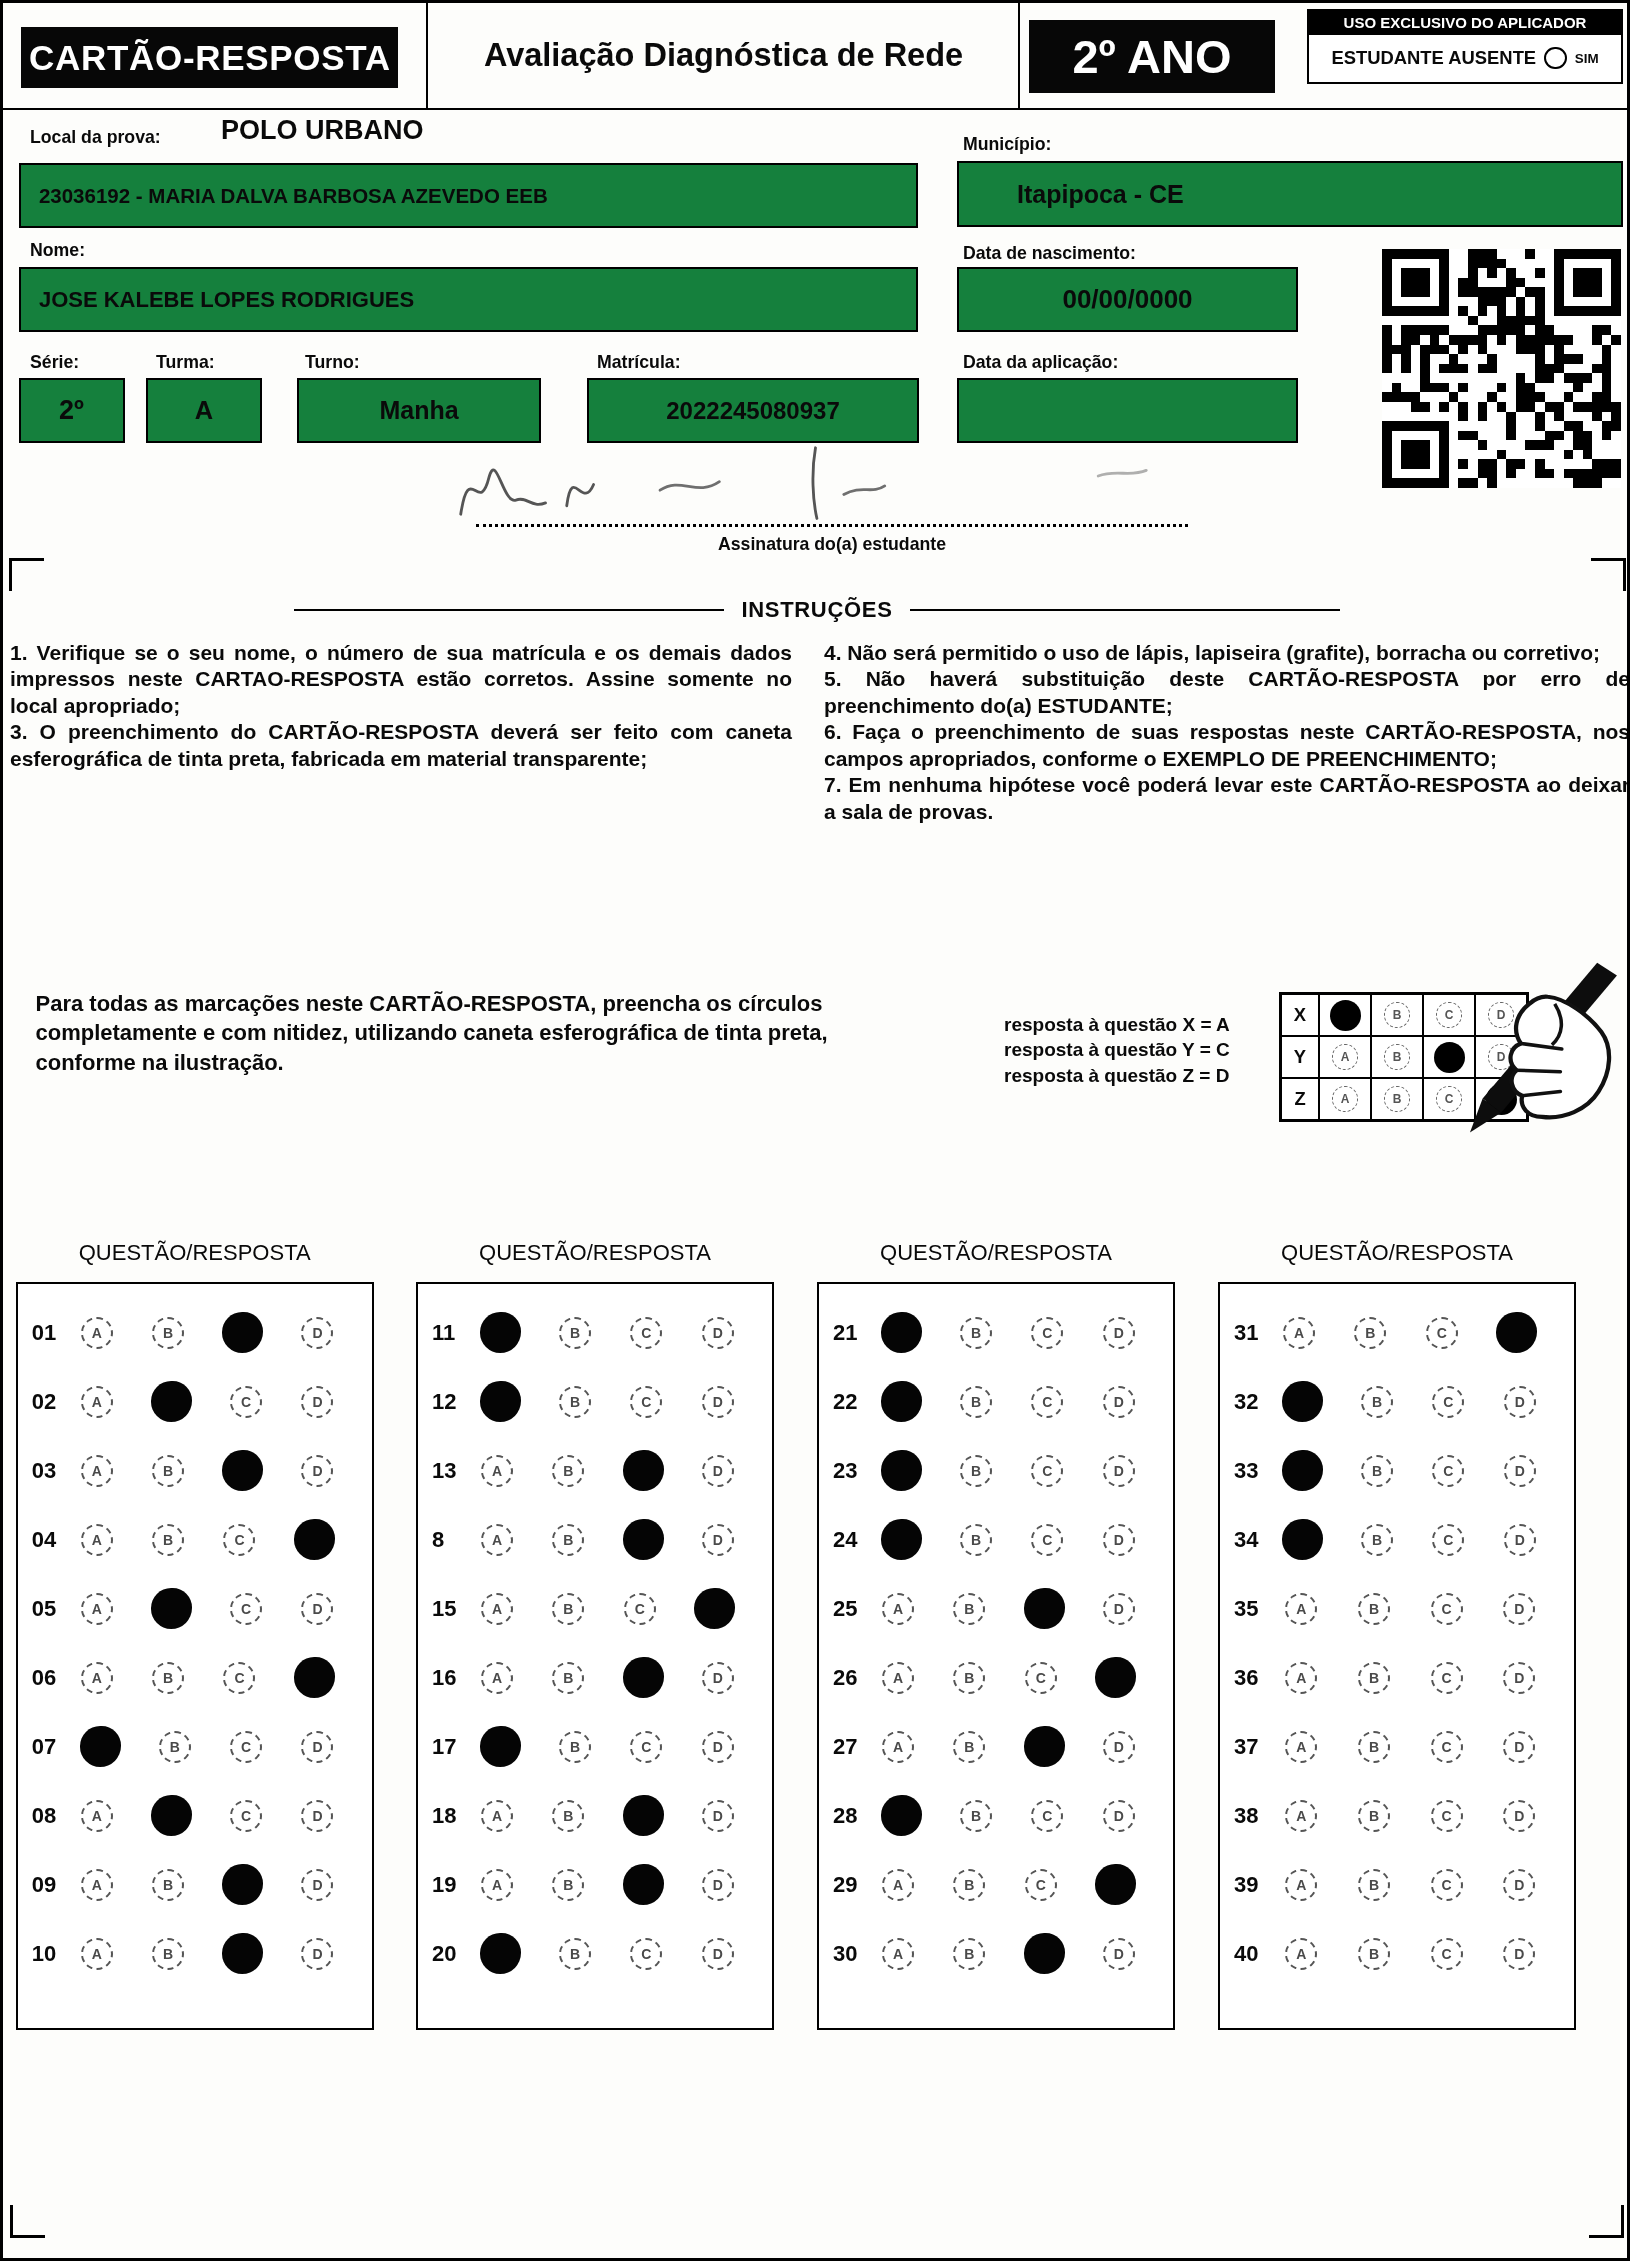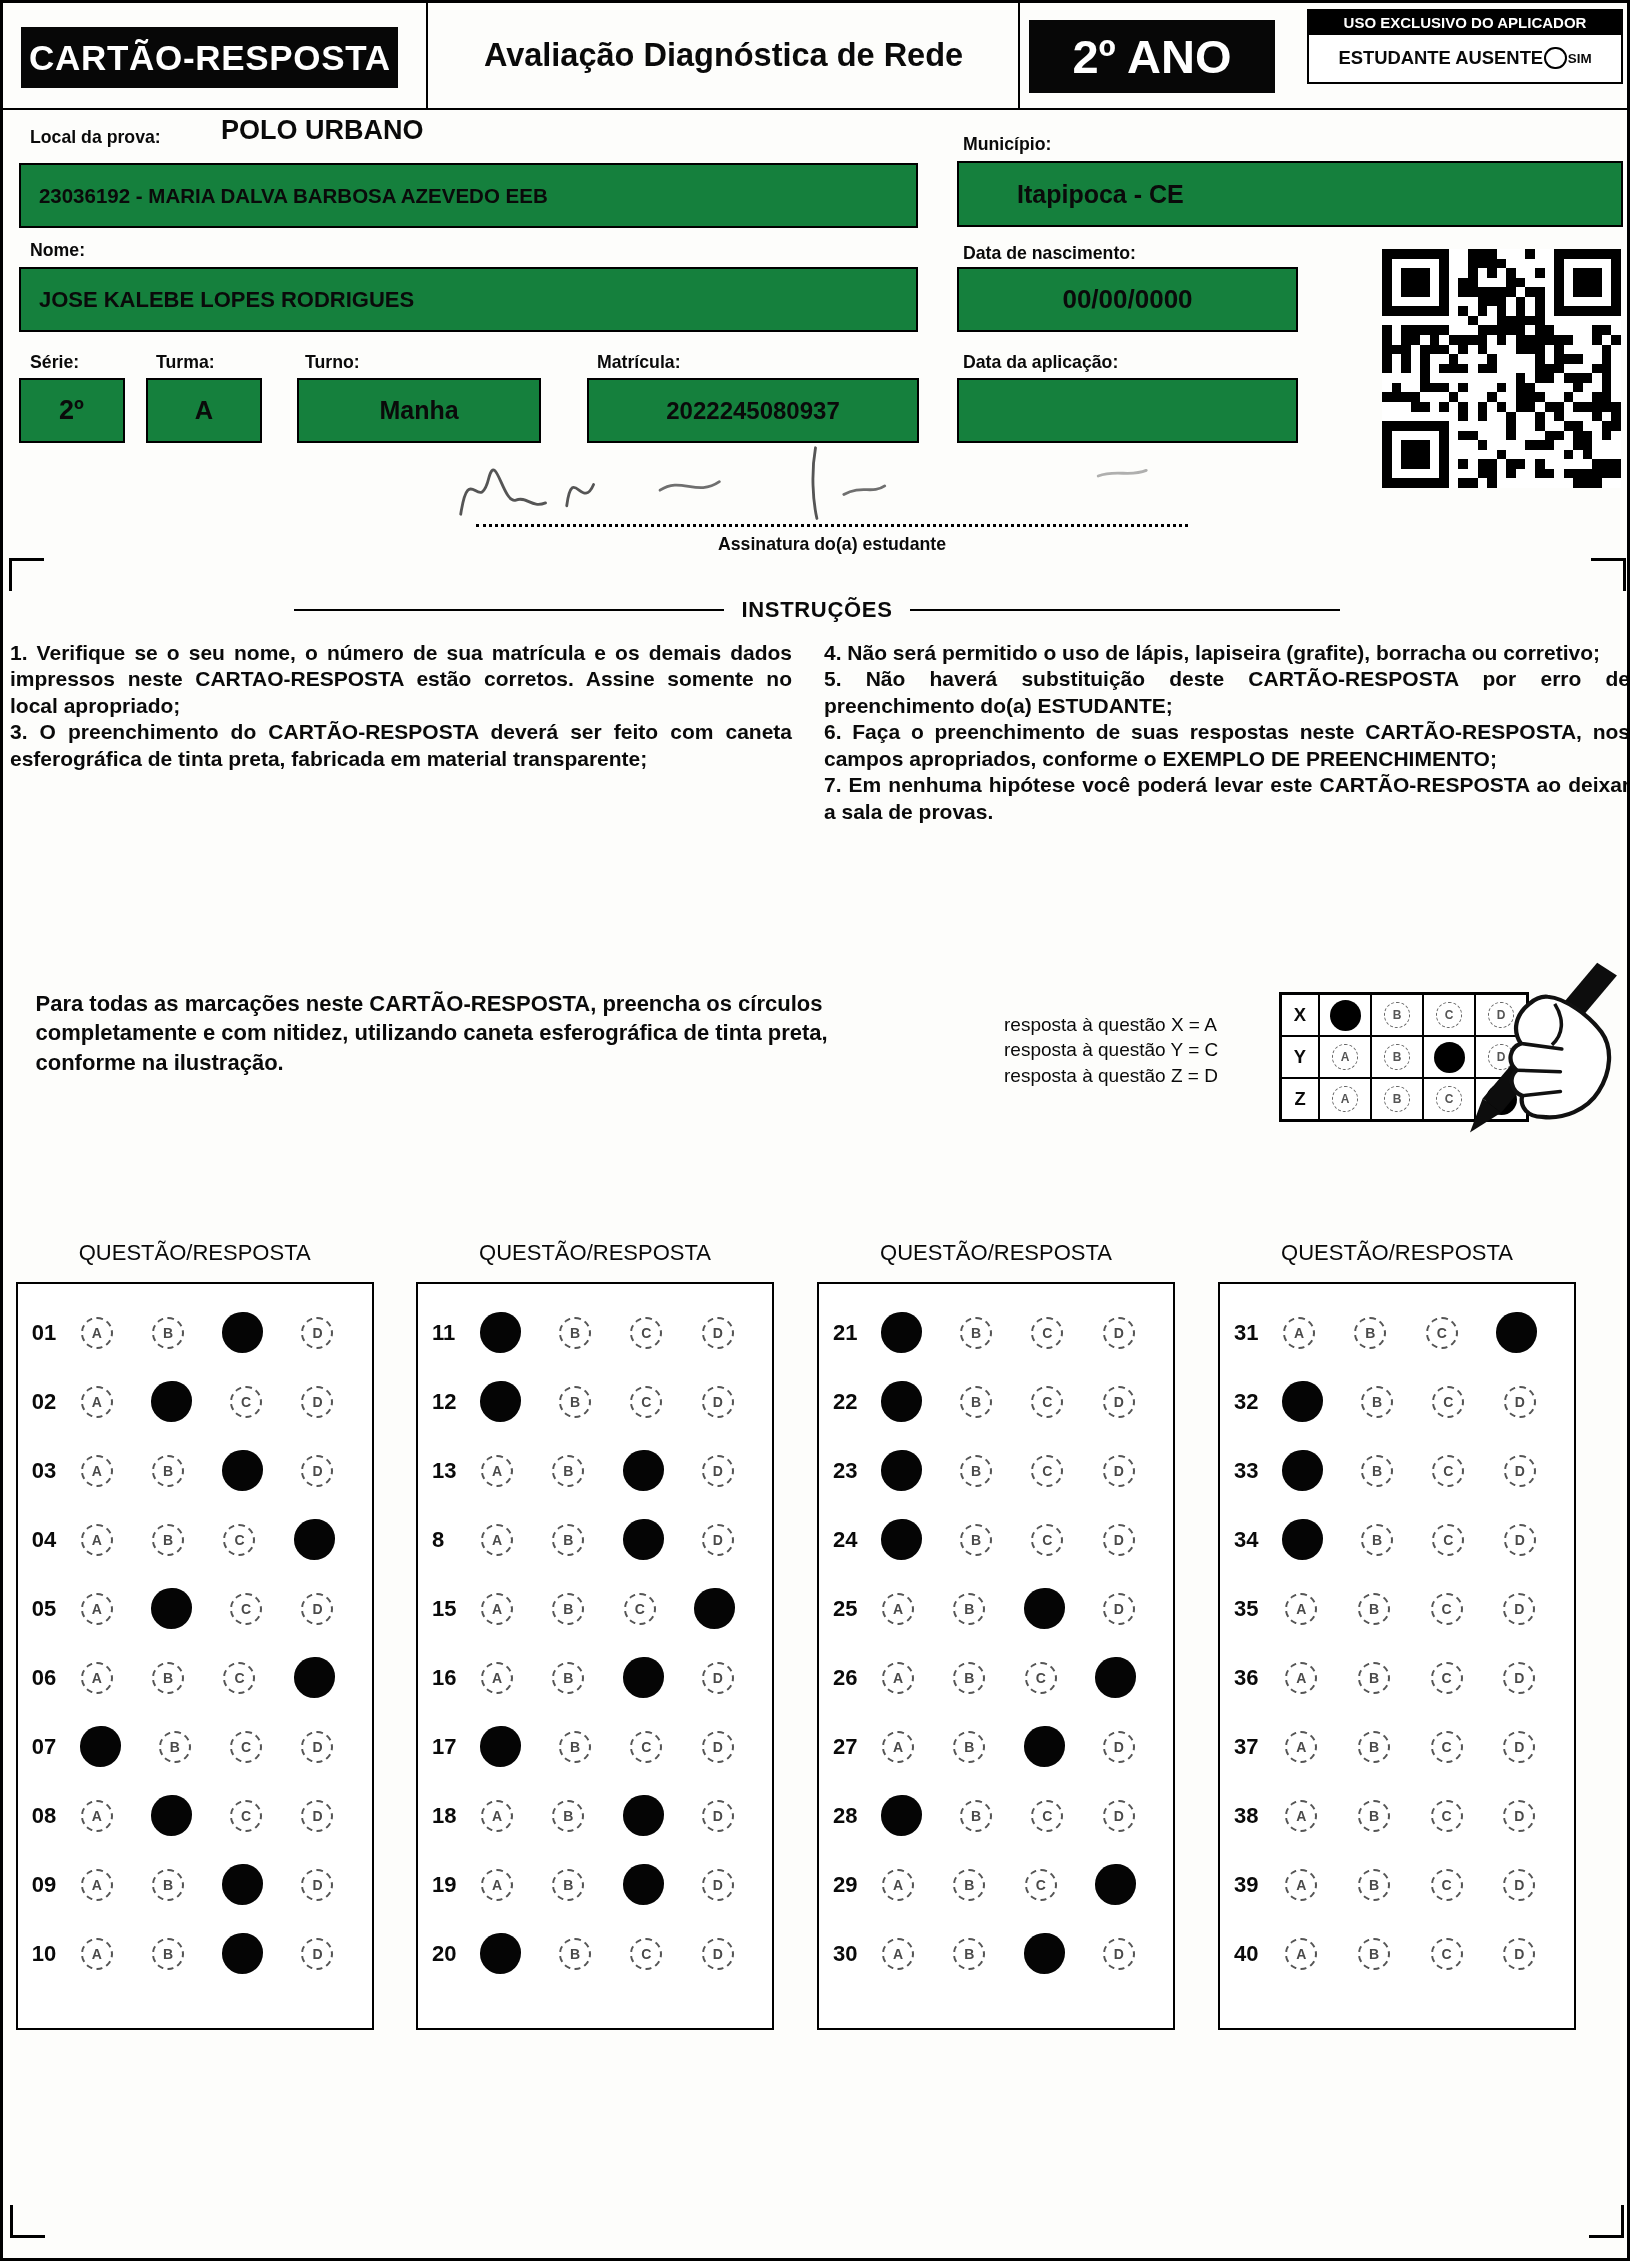--- a/index.html
+++ b/index.html
@@ -11,21 +11,21 @@
   .vsep{position:absolute;top:0;width:2.1px;height:106px;background:#000}
   .vsep1{left:423px}.vsep2{left:1015px}
   .card-title{position:absolute;left:18.4px;top:24px;width:377px;height:61px;background:#070707;color:#fff;
     font-weight:bold;font-size:35px;display:flex;align-items:center;justify-content:center;letter-spacing:0.7px}
   .exam-title{position:absolute;left:430px;top:0;width:581px;height:105px;display:flex;align-items:center;
     justify-content:center;font-weight:bold;font-size:32.5px}
   .grade-badge{position:absolute;left:1026px;top:17px;width:246px;height:73px;background:#070707;color:#fff;
     font-weight:bold;font-size:47px;display:flex;align-items:center;justify-content:center}
   .apl-box{position:absolute;left:1304px;top:5.7px;width:316px;height:75px;border:2.1px solid #000;background:#fff}
   .apl-bar{height:24px;background:#000;color:#fff;font-size:15px;font-weight:bold;display:flex;align-items:center;justify-content:center}
-  .apl-row{display:flex;align-items:center;justify-content:center;gap:1px;height:47px;font-weight:bold;font-size:18.4px}
+  .apl-row{display:flex;align-items:center;justify-content:center;gap:8px;height:47px;font-weight:bold;font-size:18.4px}
   .apl-circle{width:22.6px;height:22.6px;border:2.1px solid #000;border-radius:50%;display:inline-block}
   .apl-sim{font-size:13.4px;font-weight:bold}
 
   
   .flabel{position:absolute;font-size:17.7px;font-weight:bold}
   .fbox{position:absolute;border:2.1px solid #000;background:#15803d;display:flex;align-items:center;font-weight:bold}
   .local-label{left:27px;top:124px}
   .local-value{position:absolute;left:218px;top:112px;font-size:27px;font-weight:bold}
   .school-box{left:15.5px;top:160px;width:899px;height:65px;font-size:20.5px;padding-left:18.4px}
   .mun-label{left:960px;top:131px}
@@ -59,21 +59,21 @@
   
   .instr-title-row{position:absolute;left:291px;top:594px;width:1046px;display:flex;align-items:center;gap:17px}
   .instr-line{flex:1;height:2.8px;background:#000}
   .instr-title{font-size:22px;font-weight:bold;letter-spacing:0.7px}
   .instr-left{position:absolute;left:7px;top:637px;width:782px}
   .instr-right{position:absolute;left:821px;top:637px;width:806px}
   .instr-left p,.instr-right p{font-size:21px;font-weight:bold;line-height:1.26;text-align:justify}
 
   
   .fill-text{position:absolute;left:32.5px;top:986px;width:855px;font-size:22px;font-weight:600;line-height:1.33}
-  .legend{position:absolute;left:1001px;top:1009px;font-size:19px;font-weight:400;line-height:25.4px}
+  .legend{position:absolute;left:1001px;top:1009px;font-size:19px;font-weight:700;line-height:25.4px}
   .extable{position:absolute;left:1276px;top:989px;border:2.1px solid #000;display:grid;
     grid-template-columns:38px repeat(4,52px);background:#fff;z-index:1}
   .ex-cell{height:42px;border:1.4px solid #000;display:flex;align-items:center;justify-content:center}
   .ex-label-cell{font-weight:bold;font-size:18.4px}
   .ex-bubble{width:25.4px;height:25.4px;border:1.4px dashed #666;border-radius:50%;color:#555;font-size:12px;
     font-weight:600;display:flex;align-items:center;justify-content:center}
   .ex-mark{width:31px;height:31px;background:#000;border-radius:50%}
   .hand-svg{position:absolute;left:1413px;top:957px;width:216px;height:205px;z-index:3}
 
   

